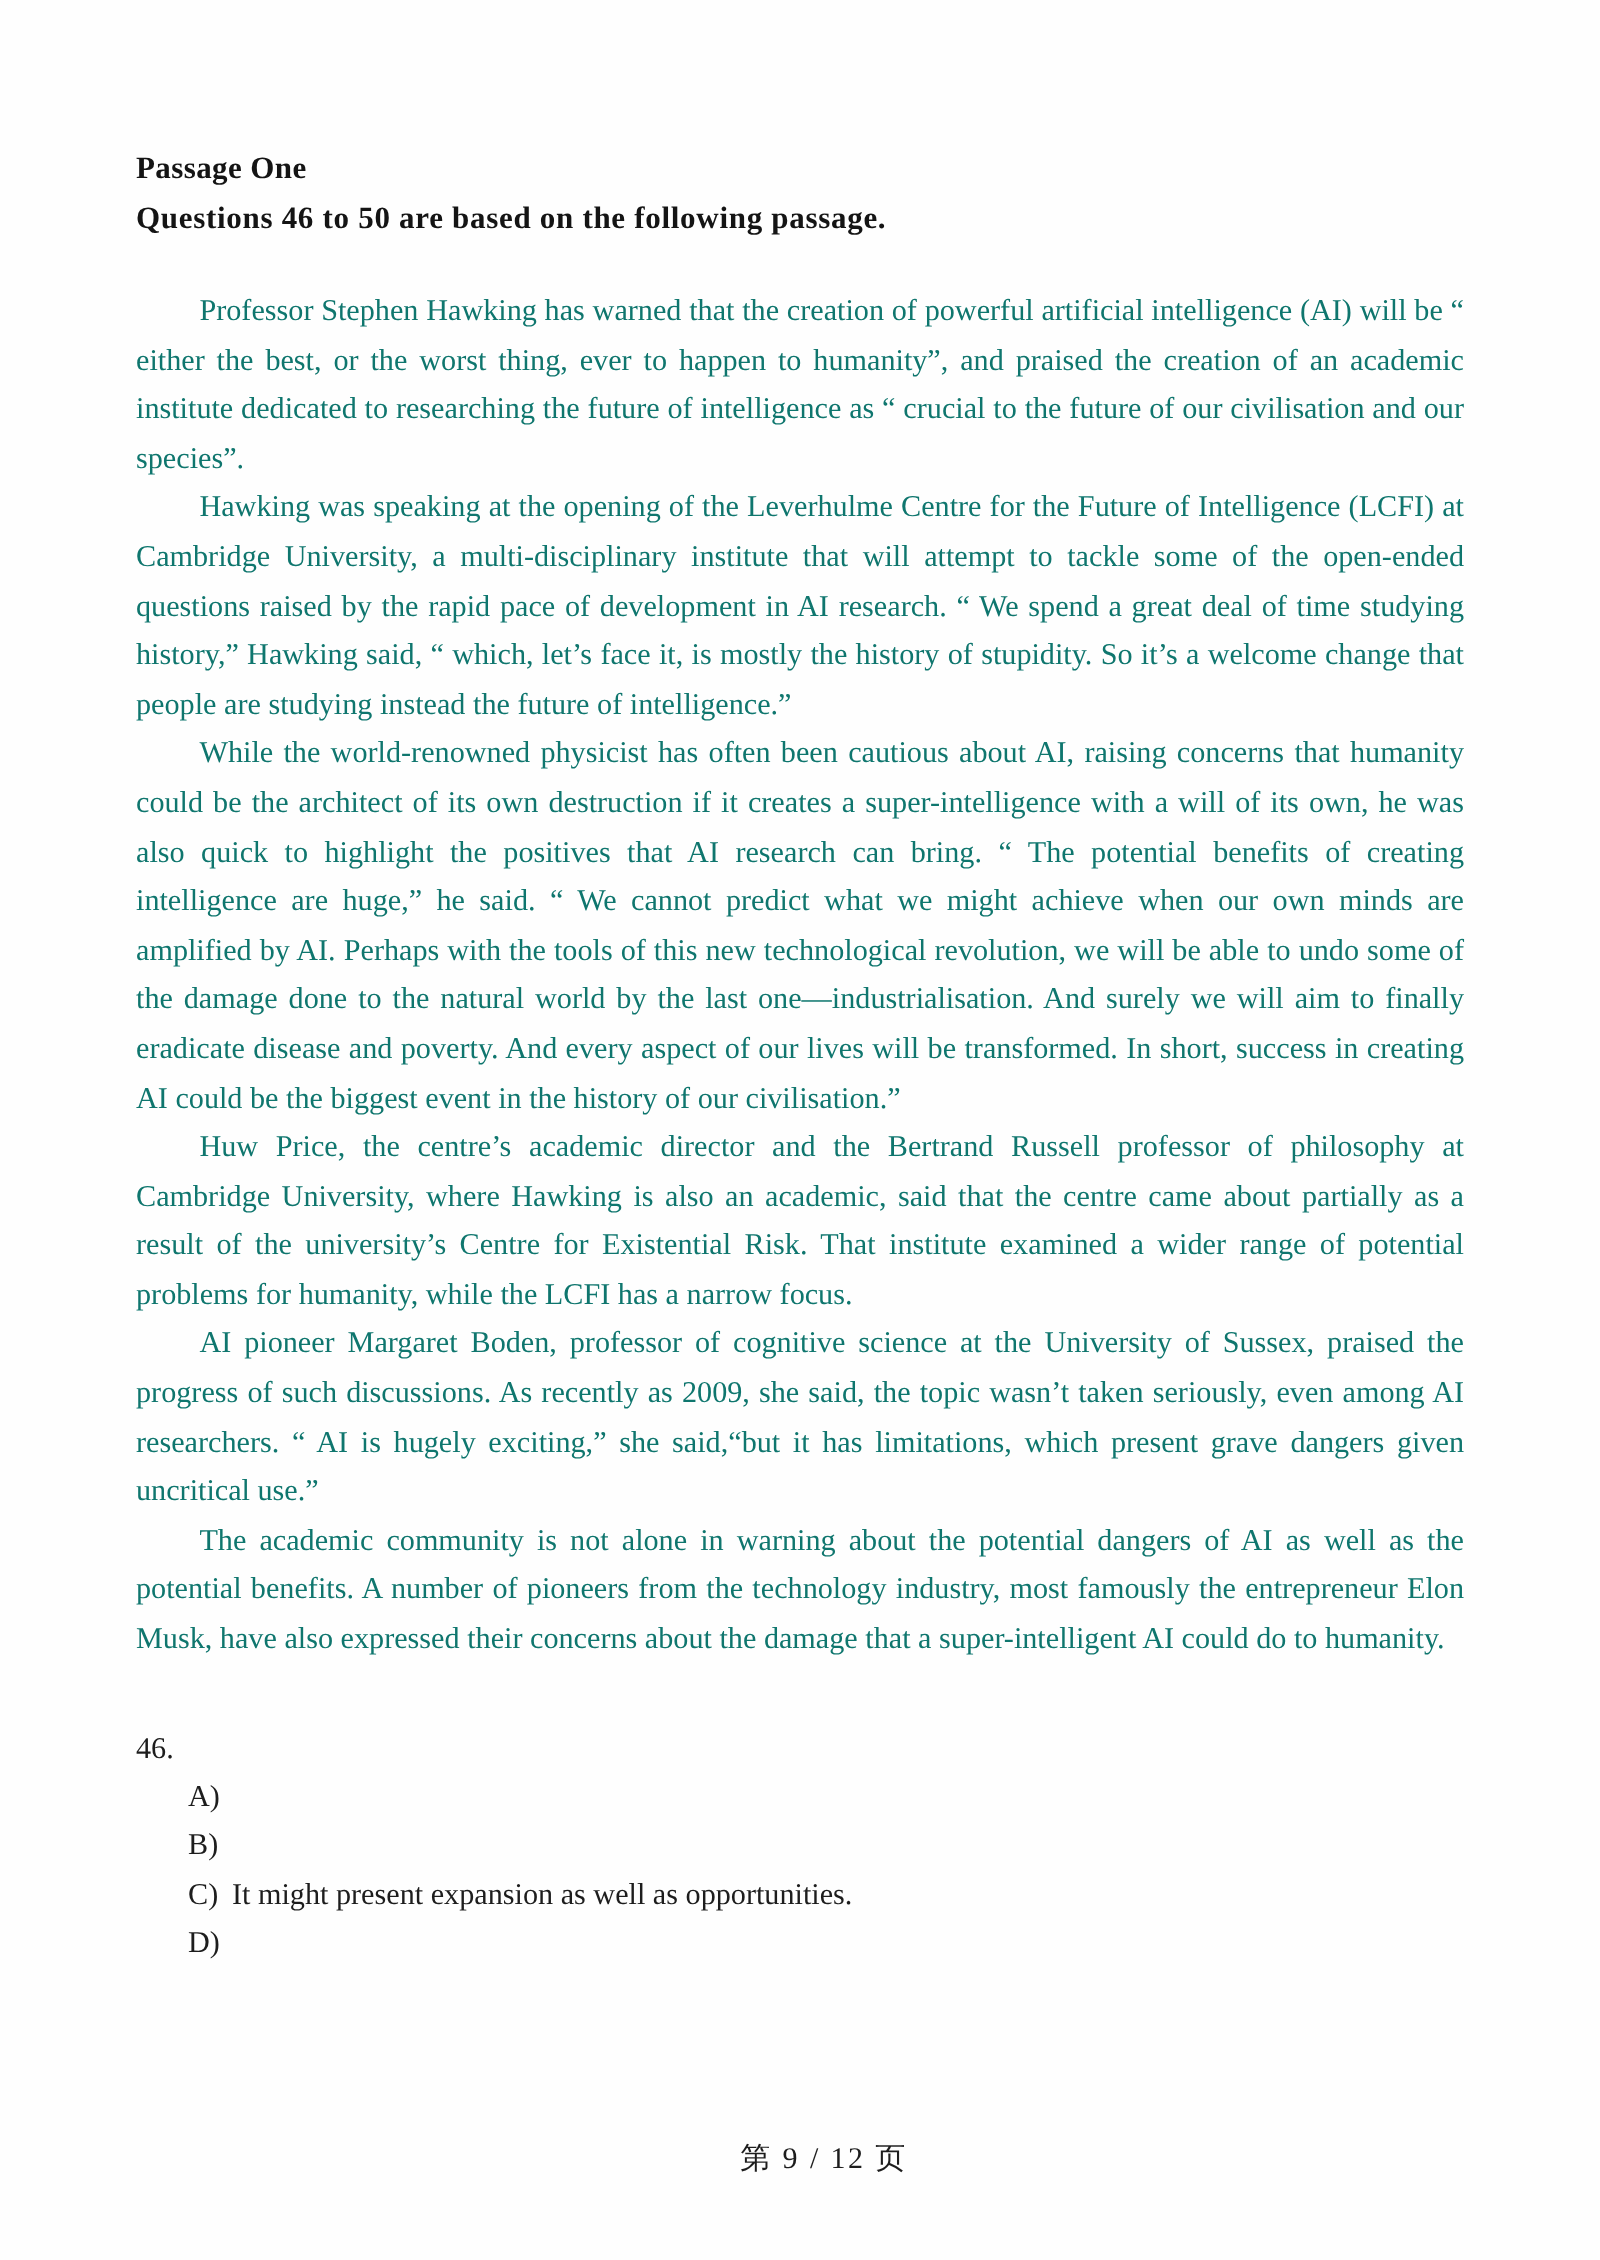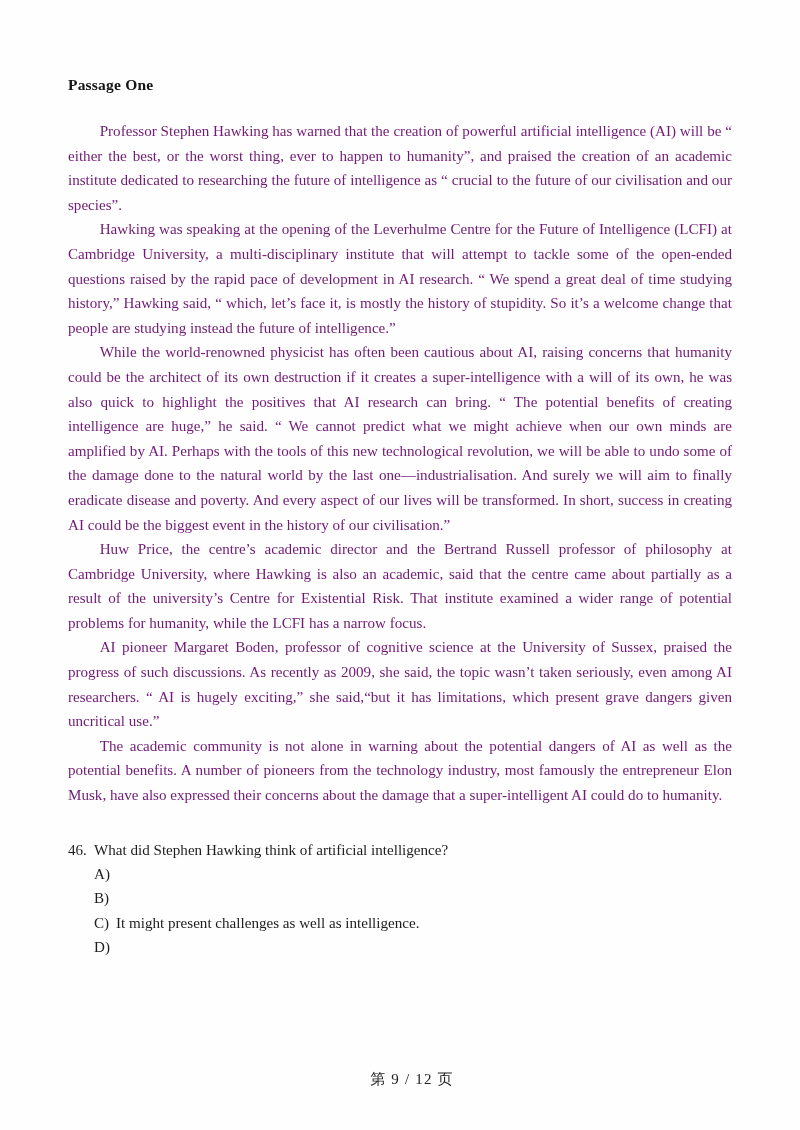--- a/index.html
+++ b/index.html
@@ -45,21 +45,21 @@
   .passage {
     margin-top: 22px;
   }
   p.para {
     margin: 0;
     text-align: justify;
     text-justify: inter-word;
     text-indent: 2.1em;
     font-size: 15.1px;
     line-height: 24.6px;
-    color: #701a75;
+    color: #0f766e;
     hyphens: none;
   }
   .questions {
     margin-top: 30px;
   }
   .q-stem {
     font-size: 15.1px;
     line-height: 24.4px;
     color: #1d1d1d;
     display: flex;
@@ -94,48 +94,48 @@
   }
 </style>
 </head>
 <body>
 
 <div class="page">
 
   <div class="content">
 
     <div class="heading">Passage One</div>
+    <div class="heading sub">Questions 46 to 50 are based on the following passage.</div>
 
     <div class="passage">
       <p class="para">Professor Stephen Hawking has warned that the creation of powerful artificial intelligence (AI) will be “ either the best, or the worst thing, ever to happen to humanity”, and praised the creation of an academic institute dedicated to researching the future of intelligence as “ crucial to the future of our civilisation and our species”.</p>
       <p class="para">Hawking was speaking at the opening of the Leverhulme Centre for the Future of Intelligence (LCFI) at Cambridge University, a multi-disciplinary institute that will attempt to tackle some of the open-ended questions raised by the rapid pace of development in AI research. “ We spend a great deal of time studying history,” Hawking said, “ which, let’s face it, is mostly the history of stupidity. So it’s a welcome change that people are studying instead the future of intelligence.”</p>
       <p class="para">While the world-renowned physicist has often been cautious about AI, raising concerns that humanity could be the architect of its own destruction if it creates a super-intelligence with a will of its own, he was also quick to highlight the positives that AI research can bring. “ The potential benefits of creating intelligence are huge,” he said. “ We cannot predict what we might achieve when our own minds are amplified by AI. Perhaps with the tools of this new technological revolution, we will be able to undo some of the damage done to the natural world by the last one—industrialisation. And surely we will aim to finally eradicate disease and poverty. And every aspect of our lives will be transformed. In short, success in creating AI could be the biggest event in the history of our civilisation.”</p>
       <p class="para">Huw Price, the centre’s academic director and the Bertrand Russell professor of philosophy at Cambridge University, where Hawking is also an academic, said that the centre came about partially as a result of the university’s Centre for Existential Risk. That institute examined a wider range of potential problems for humanity, while the LCFI has a narrow focus.</p>
       <p class="para">AI pioneer Margaret Boden, professor of cognitive science at the University of Sussex, praised the progress of such discussions. As recently as 2009, she said, the topic wasn’t taken seriously, even among AI researchers. “ AI is hugely exciting,” she said,“but it has limitations, which present grave dangers given uncritical use.”</p>
       <p class="para">The academic community is not alone in warning about the potential dangers of AI as well as the potential benefits. A number of pioneers from the technology industry, most famously the entrepreneur Elon Musk, have also expressed their concerns about the damage that a super-intelligent AI could do to humanity.</p>
     </div>
 
     <div class="questions">
 
       <div class="q-stem">
         <span class="q-num">46.</span>
-        <span>What did Stephen Hawking think of artificial intelligence?</span>
       </div>
 
       <div class="option">
         <span class="opt-letter">A)</span>
       </div>
 
       <div class="option">
         <span class="opt-letter">B)</span>
       </div>
 
       <div class="option">
         <span class="opt-letter">C)</span>
-        <span>It might present challenges as well as intelligence.</span>
+        <span>It might present expansion as well as opportunities.</span>
       </div>
 
       <div class="option">
         <span class="opt-letter">D)</span>
       </div>
 
     </div>
 
   </div>
 

